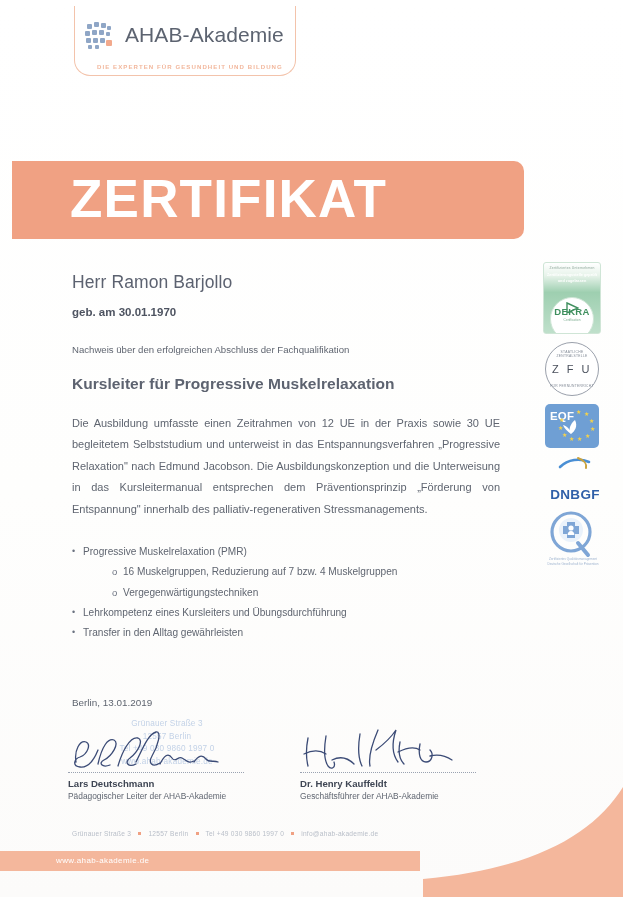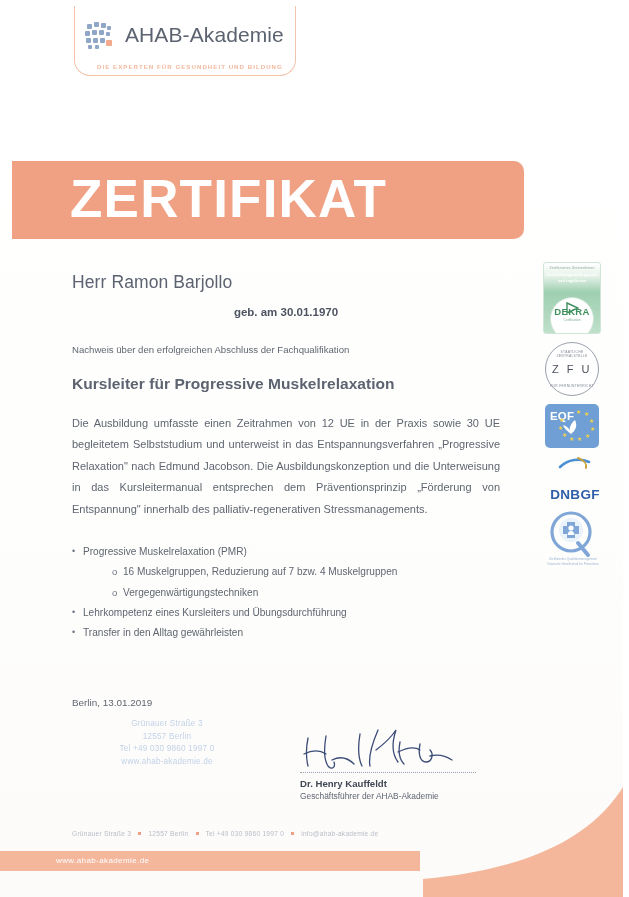--- a/index.html
+++ b/index.html
@@ -106,21 +106,20 @@
     font-weight: 400;
     color: #5c6270;
     letter-spacing: 0.1px;
     margin: 0 0 13px 0;
   }
   .birth {
     font-size: 11.5px;
     font-weight: 700;
     color: #4d5360;
     margin: 0 0 26px 0;
-    text-align: center;
   }
   .subline {
     font-size: 9.6px;
     font-weight: 400;
     color: #5f6570;
     margin: 0 0 20px 0;
   }
   .course-title {
     font-size: 15.5px;
     font-weight: 700;
@@ -467,20 +466,37 @@
 
   <div class="place-date">Berlin, 13.01.2019</div>
 
   <div class="stamp">
     <div class="s2">Grünauer Straße 3</div>
     <div class="s2">12557 Berlin</div>
     <div class="s2">Tel +49 030 9860 1997 0</div>
     <div class="s2">www.ahab-akademie.de</div>
   </div>
 
+  <div class="sig-col left">
+    <div class="sig-canvas">
+      <svg width="180" height="56" viewBox="0 0 180 56">
+        <g fill="none" stroke="#3b4b76" stroke-width="1.3" stroke-linecap="round">
+          <path d="M8 46 C6 34, 12 24, 18 26 C23 28, 20 38, 12 41 C6 43, 4 50, 12 51 C20 52, 26 44, 30 34"></path>
+          <path d="M30 48 C34 30, 40 22, 46 24 C52 27, 44 40, 36 44 C30 47, 34 52, 42 49"></path>
+          <path d="M50 50 C54 36, 62 20, 70 22 C76 24, 70 36, 62 42 C56 46, 60 52, 68 48"></path>
+          <path d="M68 46 C74 34, 80 18, 88 16 C94 15, 90 30, 84 40 C80 47, 84 52, 92 47"></path>
+          <path d="M92 48 C96 40, 100 36, 104 42 C107 47, 110 40, 114 42 C118 44, 120 48, 126 45"></path>
+          <path d="M126 46 C130 40, 134 38, 138 43 C141 47, 146 44, 150 46"></path>
+        </g>
+      </svg>
+    </div>
+    <div class="sig-rule"></div>
+    <div class="sig-name">Lars Deutschmann</div>
+    <div class="sig-role">Pädagogischer Leiter der AHAB-Akademie</div>
+  </div>
 
   <div class="sig-col right">
     <div class="sig-canvas">
       <svg width="180" height="56" viewBox="0 0 180 56">
         <g fill="none" stroke="#3b4b76" stroke-width="1.3" stroke-linecap="round">
           <path d="M8 22 C6 32, 6 42, 8 50"></path>
           <path d="M4 38 C12 34, 20 34, 26 38"></path>
           <path d="M26 20 C24 32, 24 44, 28 50 C31 54, 36 52, 34 46"></path>
           <path d="M32 44 C40 40, 48 42, 54 48"></path>
           <path d="M60 18 C58 30, 58 42, 62 50"></path>

